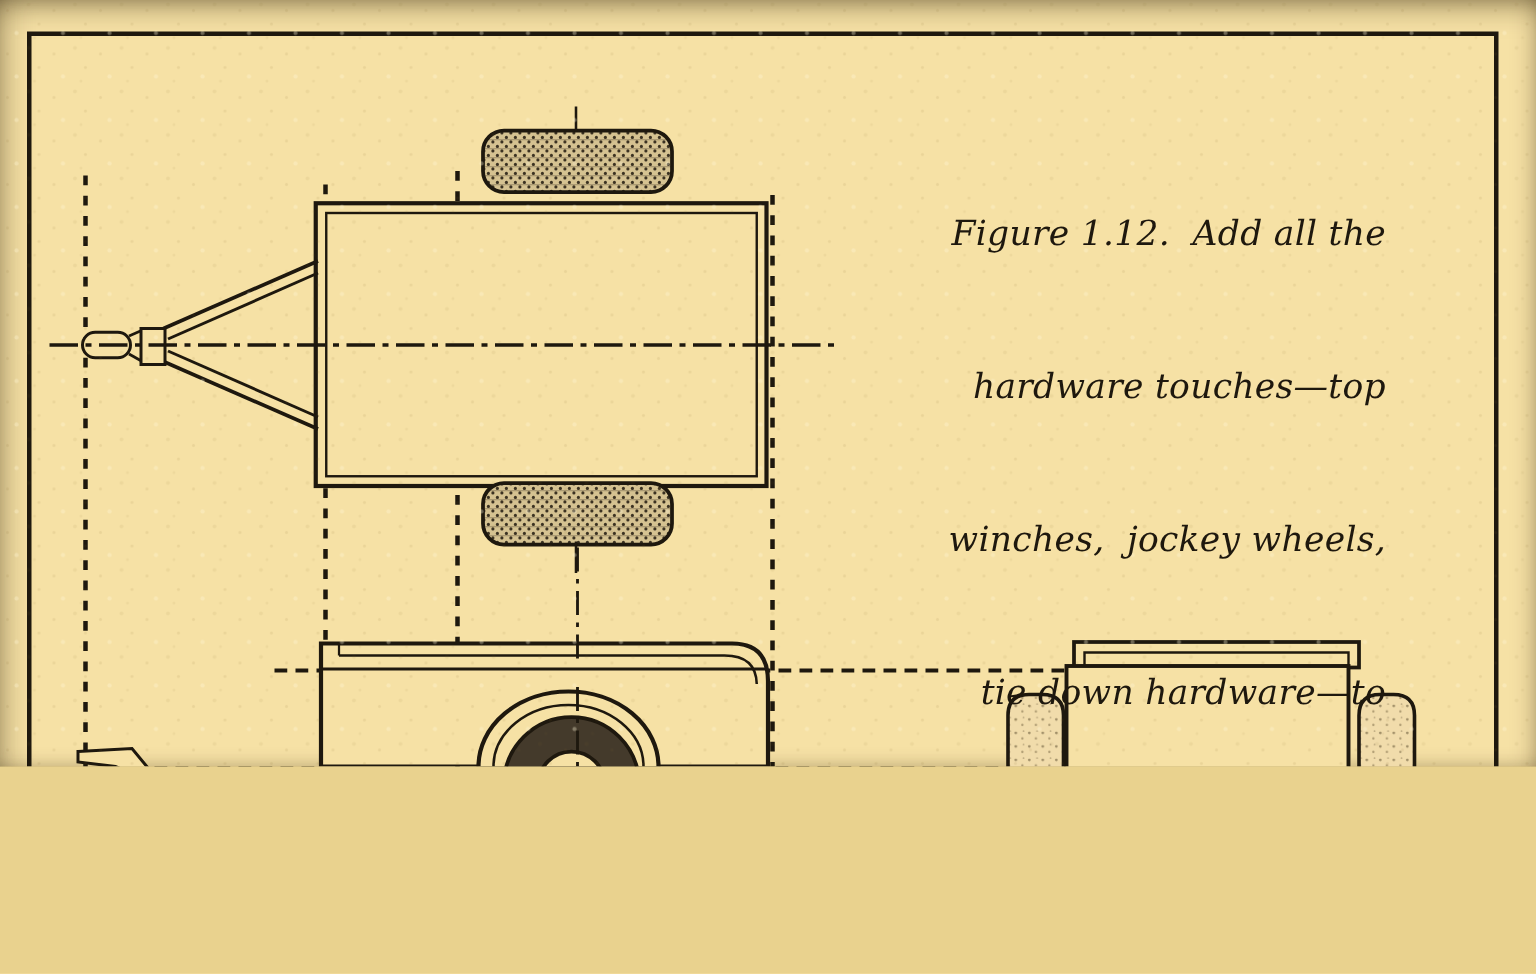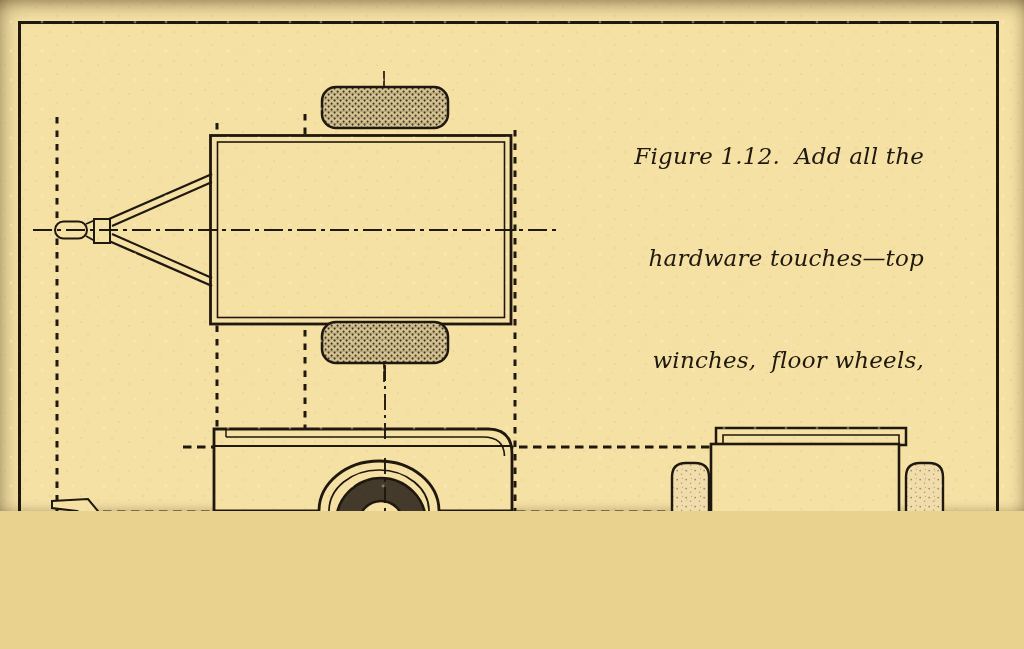--- a/index.html
+++ b/index.html
@@ -146,19 +146,20 @@
     </g>
 
     <rect class="fill-none stroke-ink" x="19.5" y="22.5" width="978" height="606" stroke-width="3"></rect>
 
     <rect x="0" y="0" width="1024" height="649" fill="url(#noise)" pointer-events="none"></rect>
   </svg>
 
   <div class="caption">
     <div>Figure 1.12.  Add all the</div>
     <div>hardware touches—top</div>
-    <div>winches,  floor wheels,</div>
+    <div>winches,  jockey wheels,</div>
+    <div>tie down hardware—to</div>
     
     
     
   </div>
 
 </div>
 
 </body></html>

